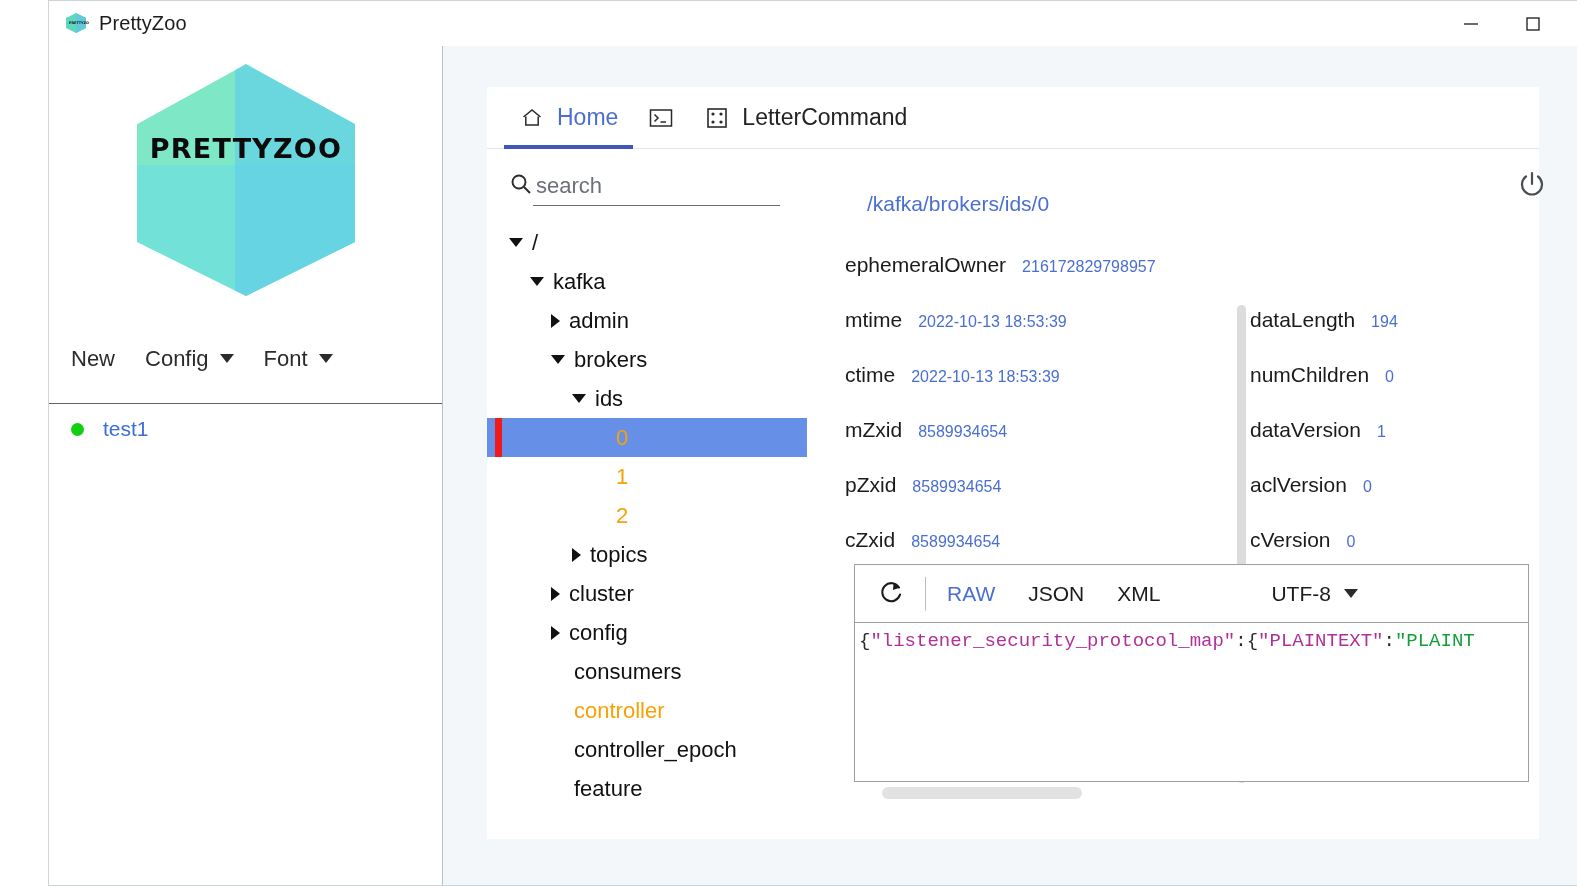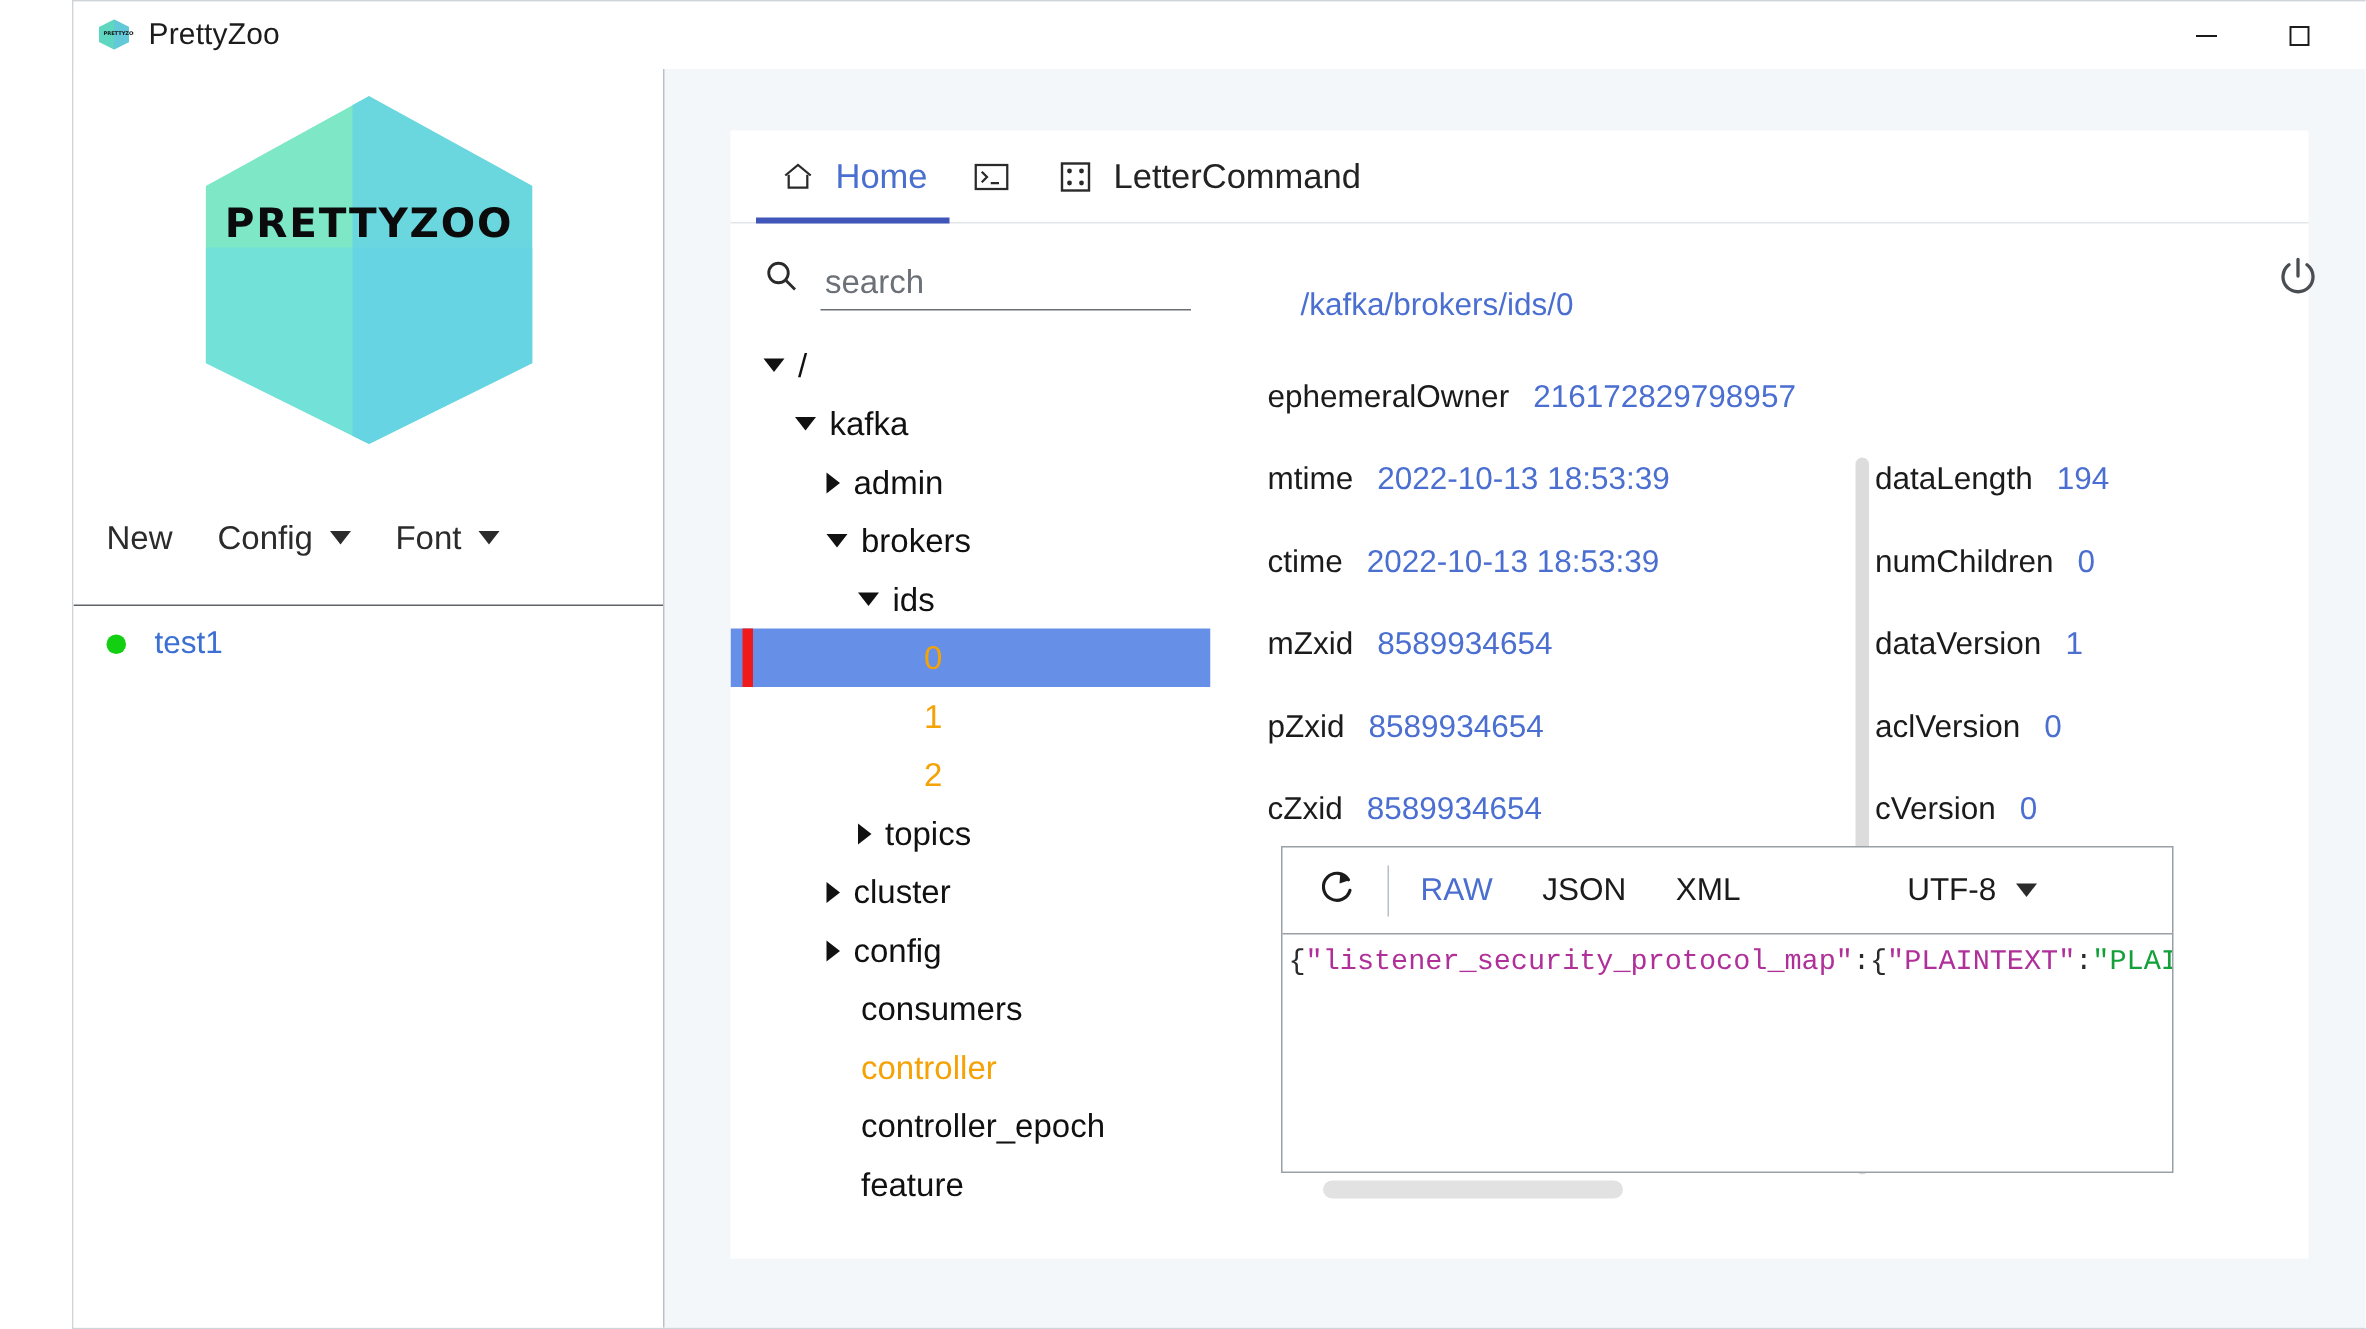--- a/index.html
+++ b/index.html
@@ -116,21 +116,21 @@
     width: 100%; height: 4px; background: #4056b8;
   }
   .tab-icon { display: flex; align-items: center; justify-content: center; width: 26px; height: 26px; }
 
   
   #tree-col {
     position: absolute; left: 0; top: 62px;
     width: 320px; height: 690px;
   }
   #search-row {
-    display: flex; align-items: flex-end; gap: 14px;
+    display: flex; 
     padding: 23px 0 0 22px;
   }
   #search-icon { padding-bottom: 6px; }
   #search-field {
     width: 247px;
     border: none; border-bottom: 1px solid #6a6f75;
     font-family: "Liberation Sans", sans-serif;
     font-size: 22px; color: #6c7077;
     outline: none; padding: 0 0 5px 3px;
     background: transparent;
@@ -195,31 +195,31 @@
   }
 
   #props {
     position: absolute; left: 358px; top: 150px;
     width: 680px;
   }
   .prop-row { display: flex; align-items: center; height: 55px; }
   .prop-cell { display: flex; align-items: baseline; }
   .prop-cell.left { width: 405px; }
   .prop-key { font-size: 21px; color: #1b1b1b; }
-  .prop-val { font-size: 21px; color: #4b6fd1; margin-left: 16px; white-space: nowrap; }
+  .prop-val { font-size: 16px; color: #4b6fd1; margin-left: 16px; white-space: nowrap; }
   .prop-val.clip {
     display: inline-block;
     max-width: 178px; overflow: hidden;
     vertical-align: bottom;
   }
 
   
   #editor {
     position: absolute; left: 367px; top: 477px;
-    width: 595px; height: 218px;
+    width: 675px; height: 218px;
     border: 1px solid #9aa0a6;
     background: #ffffff;
   }
   #editor-toolbar {
     height: 57px; display: flex; align-items: center;
     padding-left: 18px;
   }
   #refresh-btn { width: 38px; display: flex; align-items: center; justify-content: center; cursor: default; }
   .tb-sep { width: 1px; height: 34px; background: #b9bfc6; margin: 0 21px 0 14px; }
   .fmt-btn {

